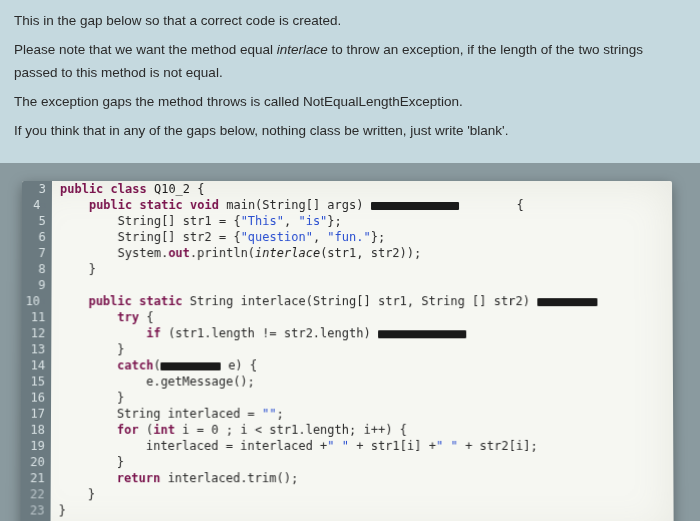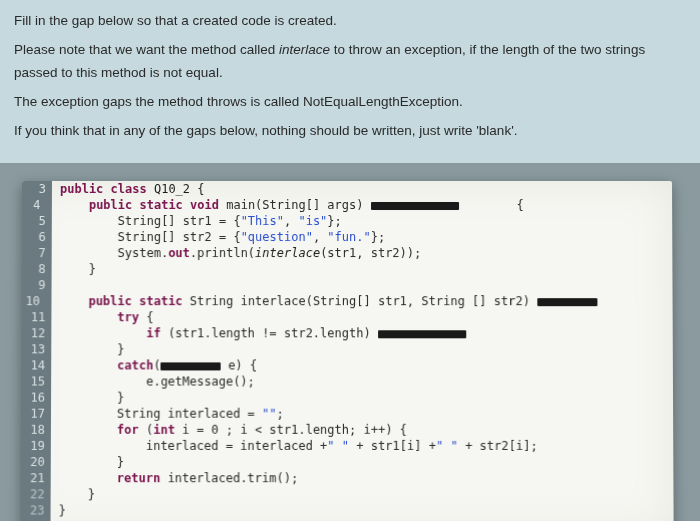--- a/index.html
+++ b/index.html
@@ -74,26 +74,26 @@
     display:inline-block;
     font-size:9px;
     vertical-align:1px;
     color:#6b7a80;
   }
 </style>
 </head>
 <body>
 
 <div class="instructions">
-  <p>Fill in the gap below so that a created code is created.</p>
+  <p>This in the gap below so that a correct code is created.</p>
   <p>
-    <span>Please note that we want the method called </span><em>interlace</em><span> to throw an exception, if the length of the two strings passed to this method is not equal.</span>
+    <span>Please note that we want the method equal </span><em>interlace</em><span> to throw an exception, if the length of the two strings passed to this method is not equal.</span>
   </p>
   <p>The exception gaps the method throws is called NotEqualLengthException.</p>
-  <p>If you think that in any of the gaps below, nothing should be written, just write 'blank'.</p>
+  <p>If you think that in any of the gaps below, nothing class be written, just write 'blank'.</p>
 </div>
 
 <div class="photo-wrap">
   <div class="code-panel">
 
     <div class="code-row">
       <div class="gutter">3</div>
       <div class="code"><span class="kw">public</span> <span class="kw">class</span><span class="cls"> Q10_2 {</span></div>
     </div>
 

